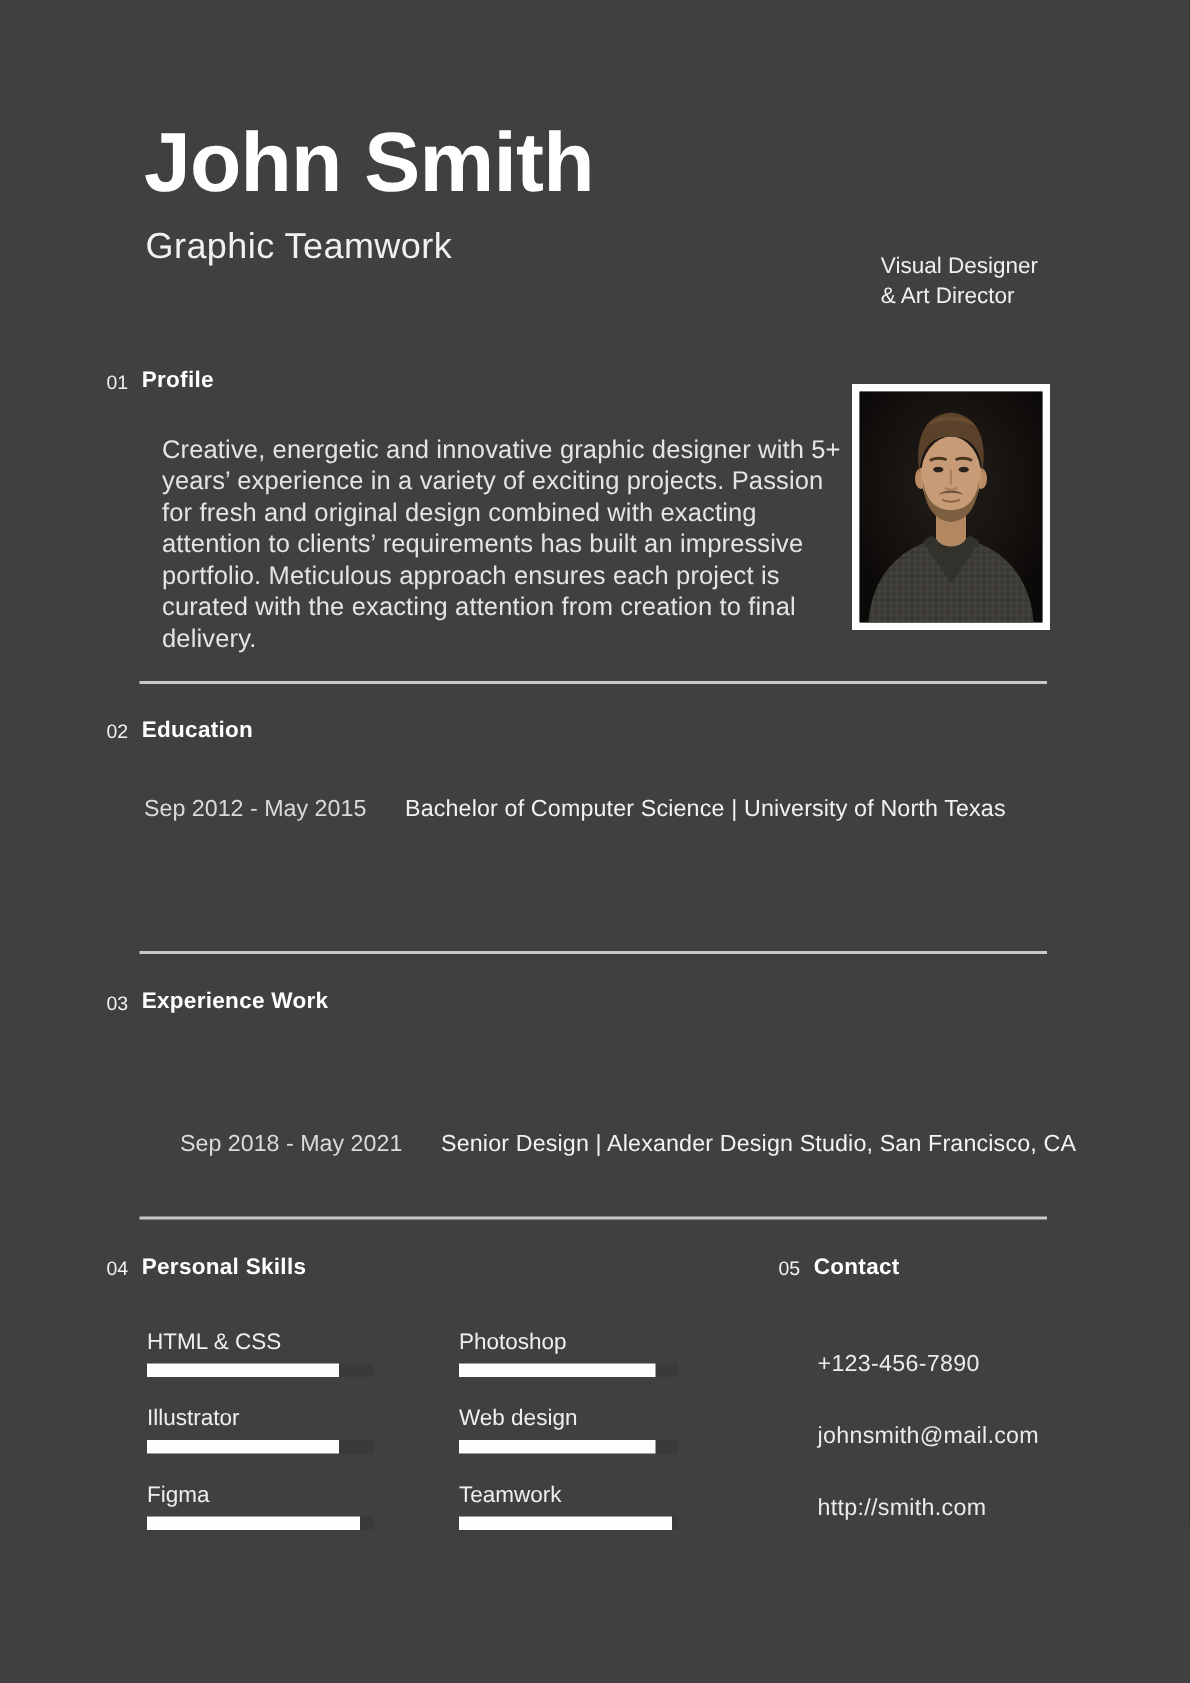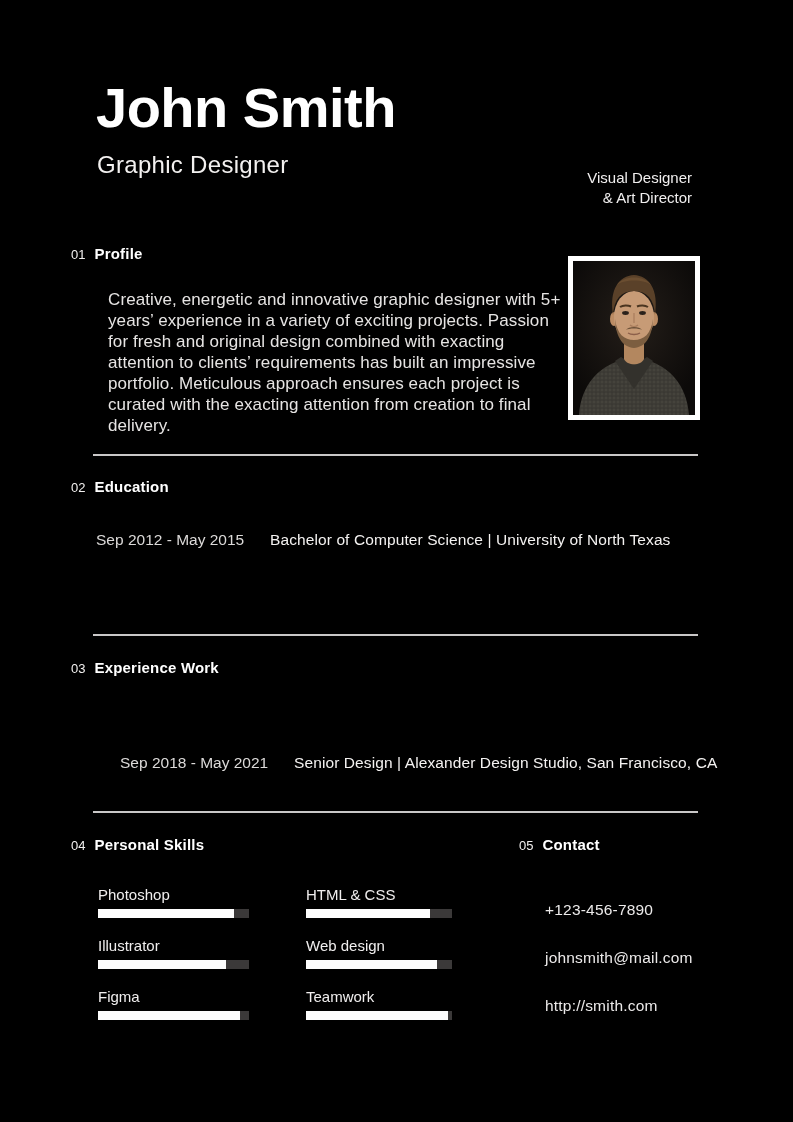--- a/index.html
+++ b/index.html
@@ -1,40 +1,40 @@
 <!DOCTYPE html>
 <html><head>
 <meta charset="utf-8">
 <style>
   * { margin:0; padding:0; box-sizing:border-box; }
   html,body { background:#2a2828; }
   .page {
     position:relative;
     width:793px; height:1122px;
     margin:0 auto;
-    background:#000000;
+    background:#404040;
     font-family:"Liberation Sans", sans-serif;
     color:#e8e6e5;
     overflow:hidden;
   }
 
   
   .name {
     position:absolute; left:96px; top:80px;
     font-size:56px; font-weight:bold; color:#ffffff;
     letter-spacing:-0.5px; line-height:1;
   }
   .job-title {
     position:absolute; left:97px; top:151px;
     font-size:24px; font-weight:normal; color:#f3f1f0;
     letter-spacing:0.3px;
   }
   .tagline {
     position:absolute; right:101px; top:168px;
-    font-size:15px; line-height:20px; text-align:right;
+    font-size:15px; line-height:20px; 
     color:#f0eeee;
   }
 
   
   .sec-h {
     position:absolute; display:flex; align-items:flex-start; gap:9px;
     color:#ffffff;
     text-align:center;
   }
   .sec-num { font-size:13px; line-height:1; padding-top:3px; font-weight:normal; color:#f2f0ef; }
@@ -99,21 +99,21 @@
     font-size:15.5px; line-height:18px; color:#eceaea;
     margin-bottom:30px; letter-spacing:0.2px;
   }
 </style>
 </head>
 <body>
 
 <div class="page">
 
   <h1 class="name">John Smith</h1>
-  <div class="job-title">Graphic Designer</div>
+  <div class="job-title">Graphic Teamwork</div>
   <div class="tagline">
     <div>Visual Designer</div>
     <div>&amp; Art Director</div>
   </div>
 
   <div class="sec-h h-profile">
     <span class="sec-num">01</span>
     <span class="sec-title">Profile</span>
   </div>
   <p class="profile-body">Creative, energetic and innovative graphic designer with 5+ years’ experience in a variety of exciting projects. Passion for fresh and original design combined with exacting attention to clients’ requirements has built an impressive portfolio. Meticulous approach ensures each project is curated with the exacting attention from creation to final delivery.</p>
@@ -184,29 +184,29 @@
   </div>
 
   <div class="divider divider-3"></div>
 
   <div class="sec-h h-skills">
     <span class="sec-num">04</span>
     <span class="sec-title">Personal Skills</span>
   </div>
   <div class="skills-grid">
     <div class="skill">
+      <div class="skill-label">HTML &amp; CSS</div>
+      <div class="skill-bar">
+        <div class="skill-fill" style="width: 85%;"></div>
+      </div>
+    </div>
+    <div class="skill">
       <div class="skill-label">Photoshop</div>
       <div class="skill-bar">
         <div class="skill-fill" style="width: 90%;"></div>
-      </div>
-    </div>
-    <div class="skill">
-      <div class="skill-label">HTML &amp; CSS</div>
-      <div class="skill-bar">
-        <div class="skill-fill" style="width: 85%;"></div>
       </div>
     </div>
     <div class="skill">
       <div class="skill-label">Illustrator</div>
       <div class="skill-bar">
         <div class="skill-fill" style="width: 85%;"></div>
       </div>
     </div>
     <div class="skill">
       <div class="skill-label">Web design</div>

